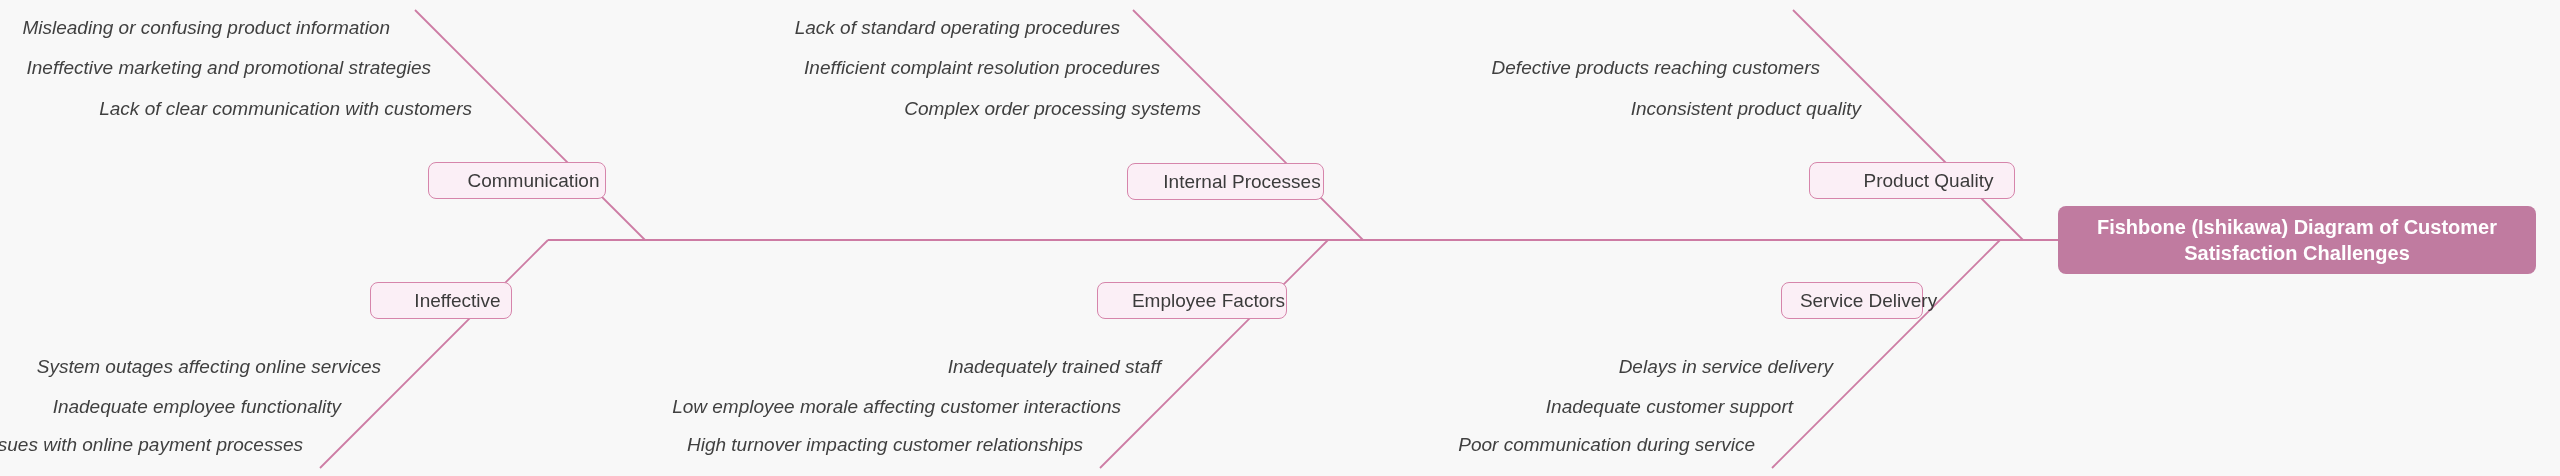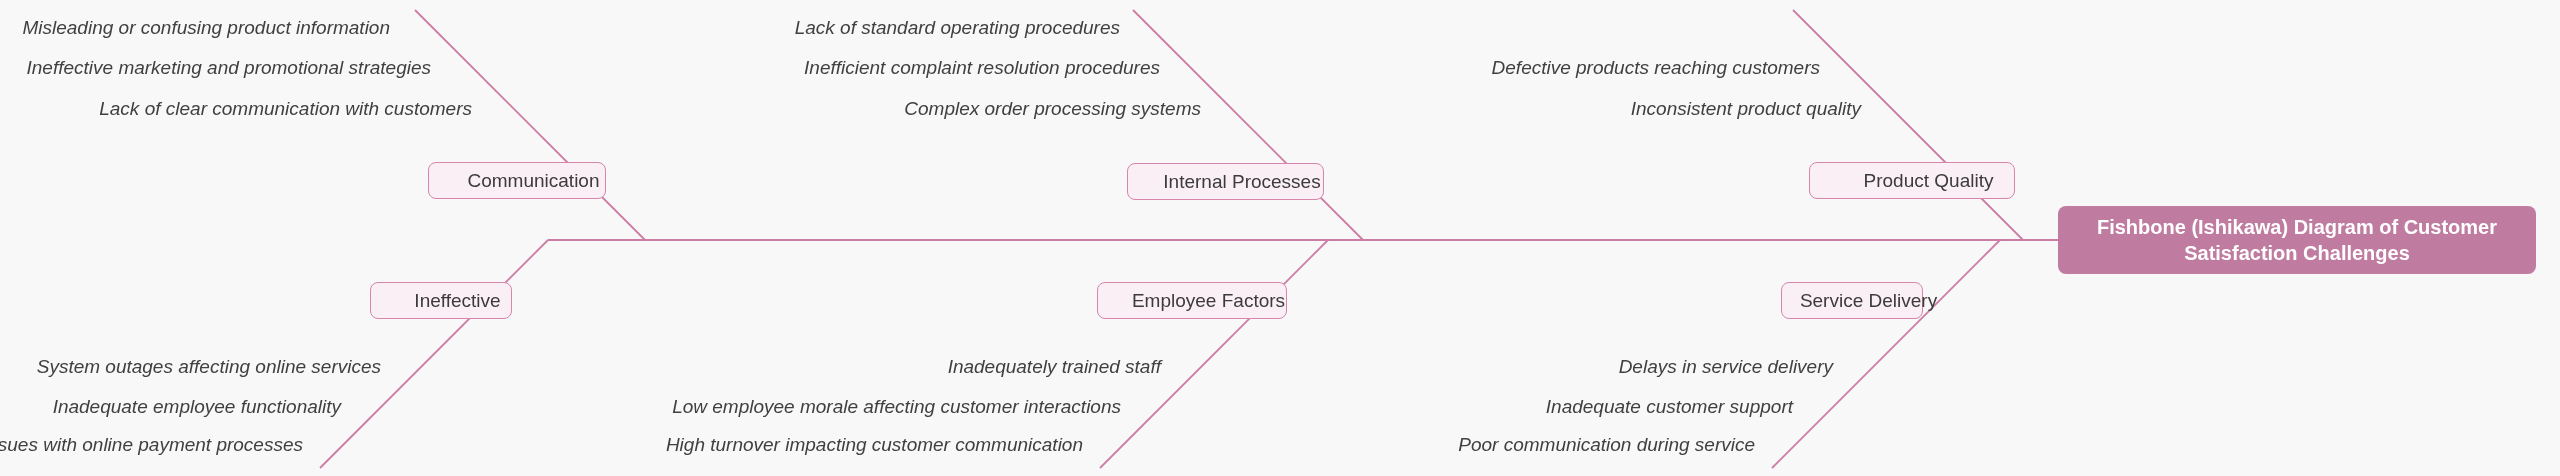--- a/index.html
+++ b/index.html
@@ -54,21 +54,21 @@
 
   <div class="cause" style="right:740px;top:55px">Defective products reaching customers</div>
   <div class="cause" style="right:699px;top:96px">Inconsistent product quality</div>
 
   <div class="cause" style="right:2179px;top:354px">System outages affecting online services</div>
   <div class="cause" style="right:2219px;top:394px">Inadequate employee functionality</div>
   <div class="cause" style="right:2257px;top:432px">Issues with online payment processes</div>
 
   <div class="cause" style="right:1399px;top:354px">Inadequately trained staff</div>
   <div class="cause" style="right:1439px;top:394px">Low employee morale affecting customer interactions</div>
-  <div class="cause" style="right:1477px;top:432px">High turnover impacting customer communication</div>
+  <div class="cause" style="right:1477px;top:432px">High turnover impacting customer relationships</div>
 
   <div class="cause" style="right:727px;top:354px">Delays in service delivery</div>
   <div class="cause" style="right:767px;top:394px">Inadequate customer support</div>
   <div class="cause" style="right:805px;top:432px">Poor communication during service</div>
 
   <div class="cat-box" style="left:428px;top:162px;width:178px">Communication</div>
   <div class="cat-box" style="left:1127px;top:163px;width:197px">Internal Processes</div>
   <div class="cat-box" style="left:1809px;top:162px;width:206px">Product Quality</div>
   <div class="cat-box" style="left:370px;top:282px;width:142px">Ineffective</div>
   <div class="cat-box" style="left:1097px;top:282px;width:190px">Employee Factors</div>

